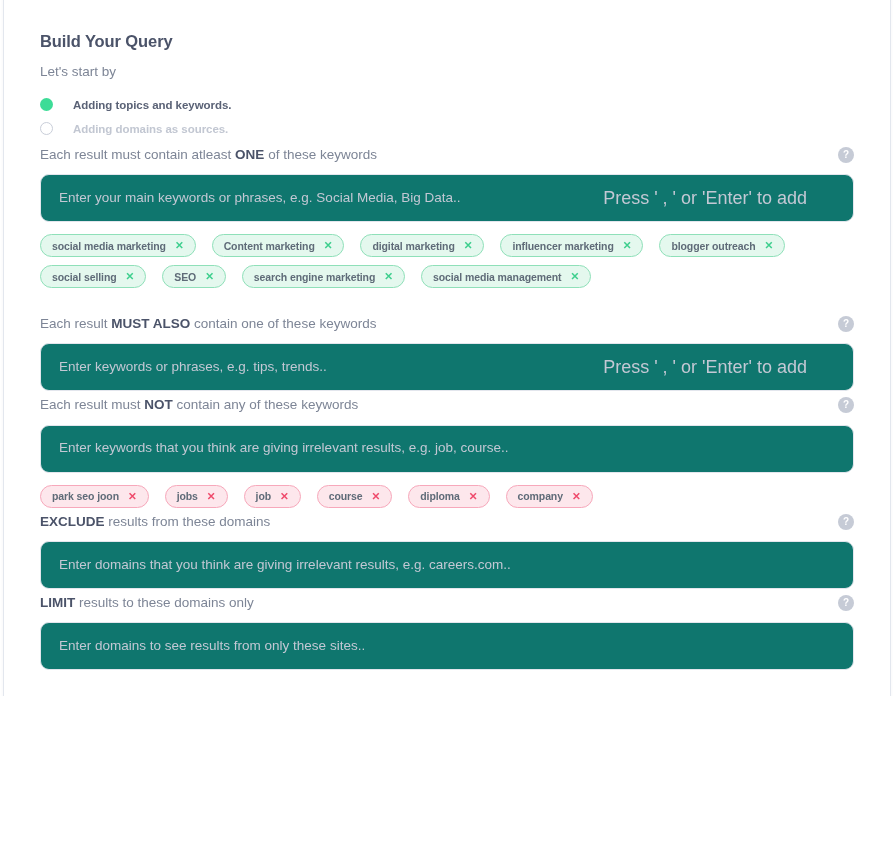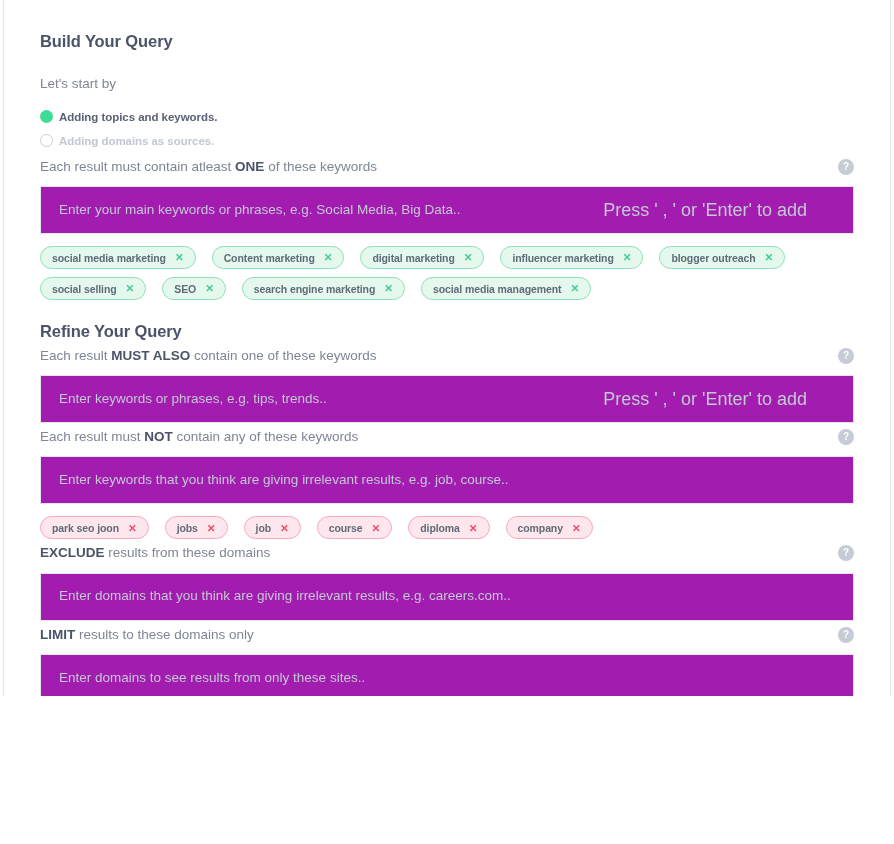--- a/index.html
+++ b/index.html
@@ -43,32 +43,32 @@
     font-size: 16.5px;
     font-weight: bold;
     color: #4b5369;
     letter-spacing: -0.1px;
     line-height: 1.2;
   }
 
   .lead {
     font-size: 13.5px;
     color: #7d8596;
-    margin-top: 24px;
+    margin-top: 12px;
     line-height: 1.2;
   }
 
   
   .radio-list { margin-top: 13px; }
 
   .radio-row {
     display: flex;
     align-items: center;
     height: 24px;
-    gap: 6px;
+    gap: 20px;
   }
 
   .radio-mark {
     width: 13px;
     height: 13px;
     border-radius: 50%;
     flex: 0 0 auto;
   }
   .radio-mark.on {
     background: #3ddc97;
@@ -119,22 +119,22 @@
     font-family: "Liberation Sans", sans-serif;
     user-select: none;
   }
 
   
   .input-box {
     position: relative;
     margin-top: 11px;
     height: 48px;
     border: 1px solid #e3e6ed;
-    border-radius: 1px;
-    background: #a21caf;
+    border-radius: 9px;
+    background: #0f766e;
     display: flex;
     align-items: center;
     padding: 0 18px;
   }
 
   .input-ph {
     font-size: 13.5px;
     color: #c3c8d4;
     line-height: 1.2;
     white-space: nowrap;
@@ -259,21 +259,20 @@
           <span>search engine marketing</span>
           <span class="tag-x">✕</span>
         </span>
         <span class="tag green">
           <span>social media management</span>
           <span class="tag-x">✕</span>
         </span>
       </div>
 
       <div class="gap-big"></div>
-      <div class="section-title">Refine Your Query</div>
 
       <div class="field-label-row">
         <div class="field-label"><span>Each result </span><b>MUST ALSO</b><span> contain one of these keywords</span></div>
         <div class="help-icon">?</div>
       </div>
 
       <div class="input-box">
         <span class="input-ph">Enter keywords or phrases, e.g. tips, trends..</span>
         <span class="input-hint">Press ' , ' or 'Enter' to add</span>
       </div>

